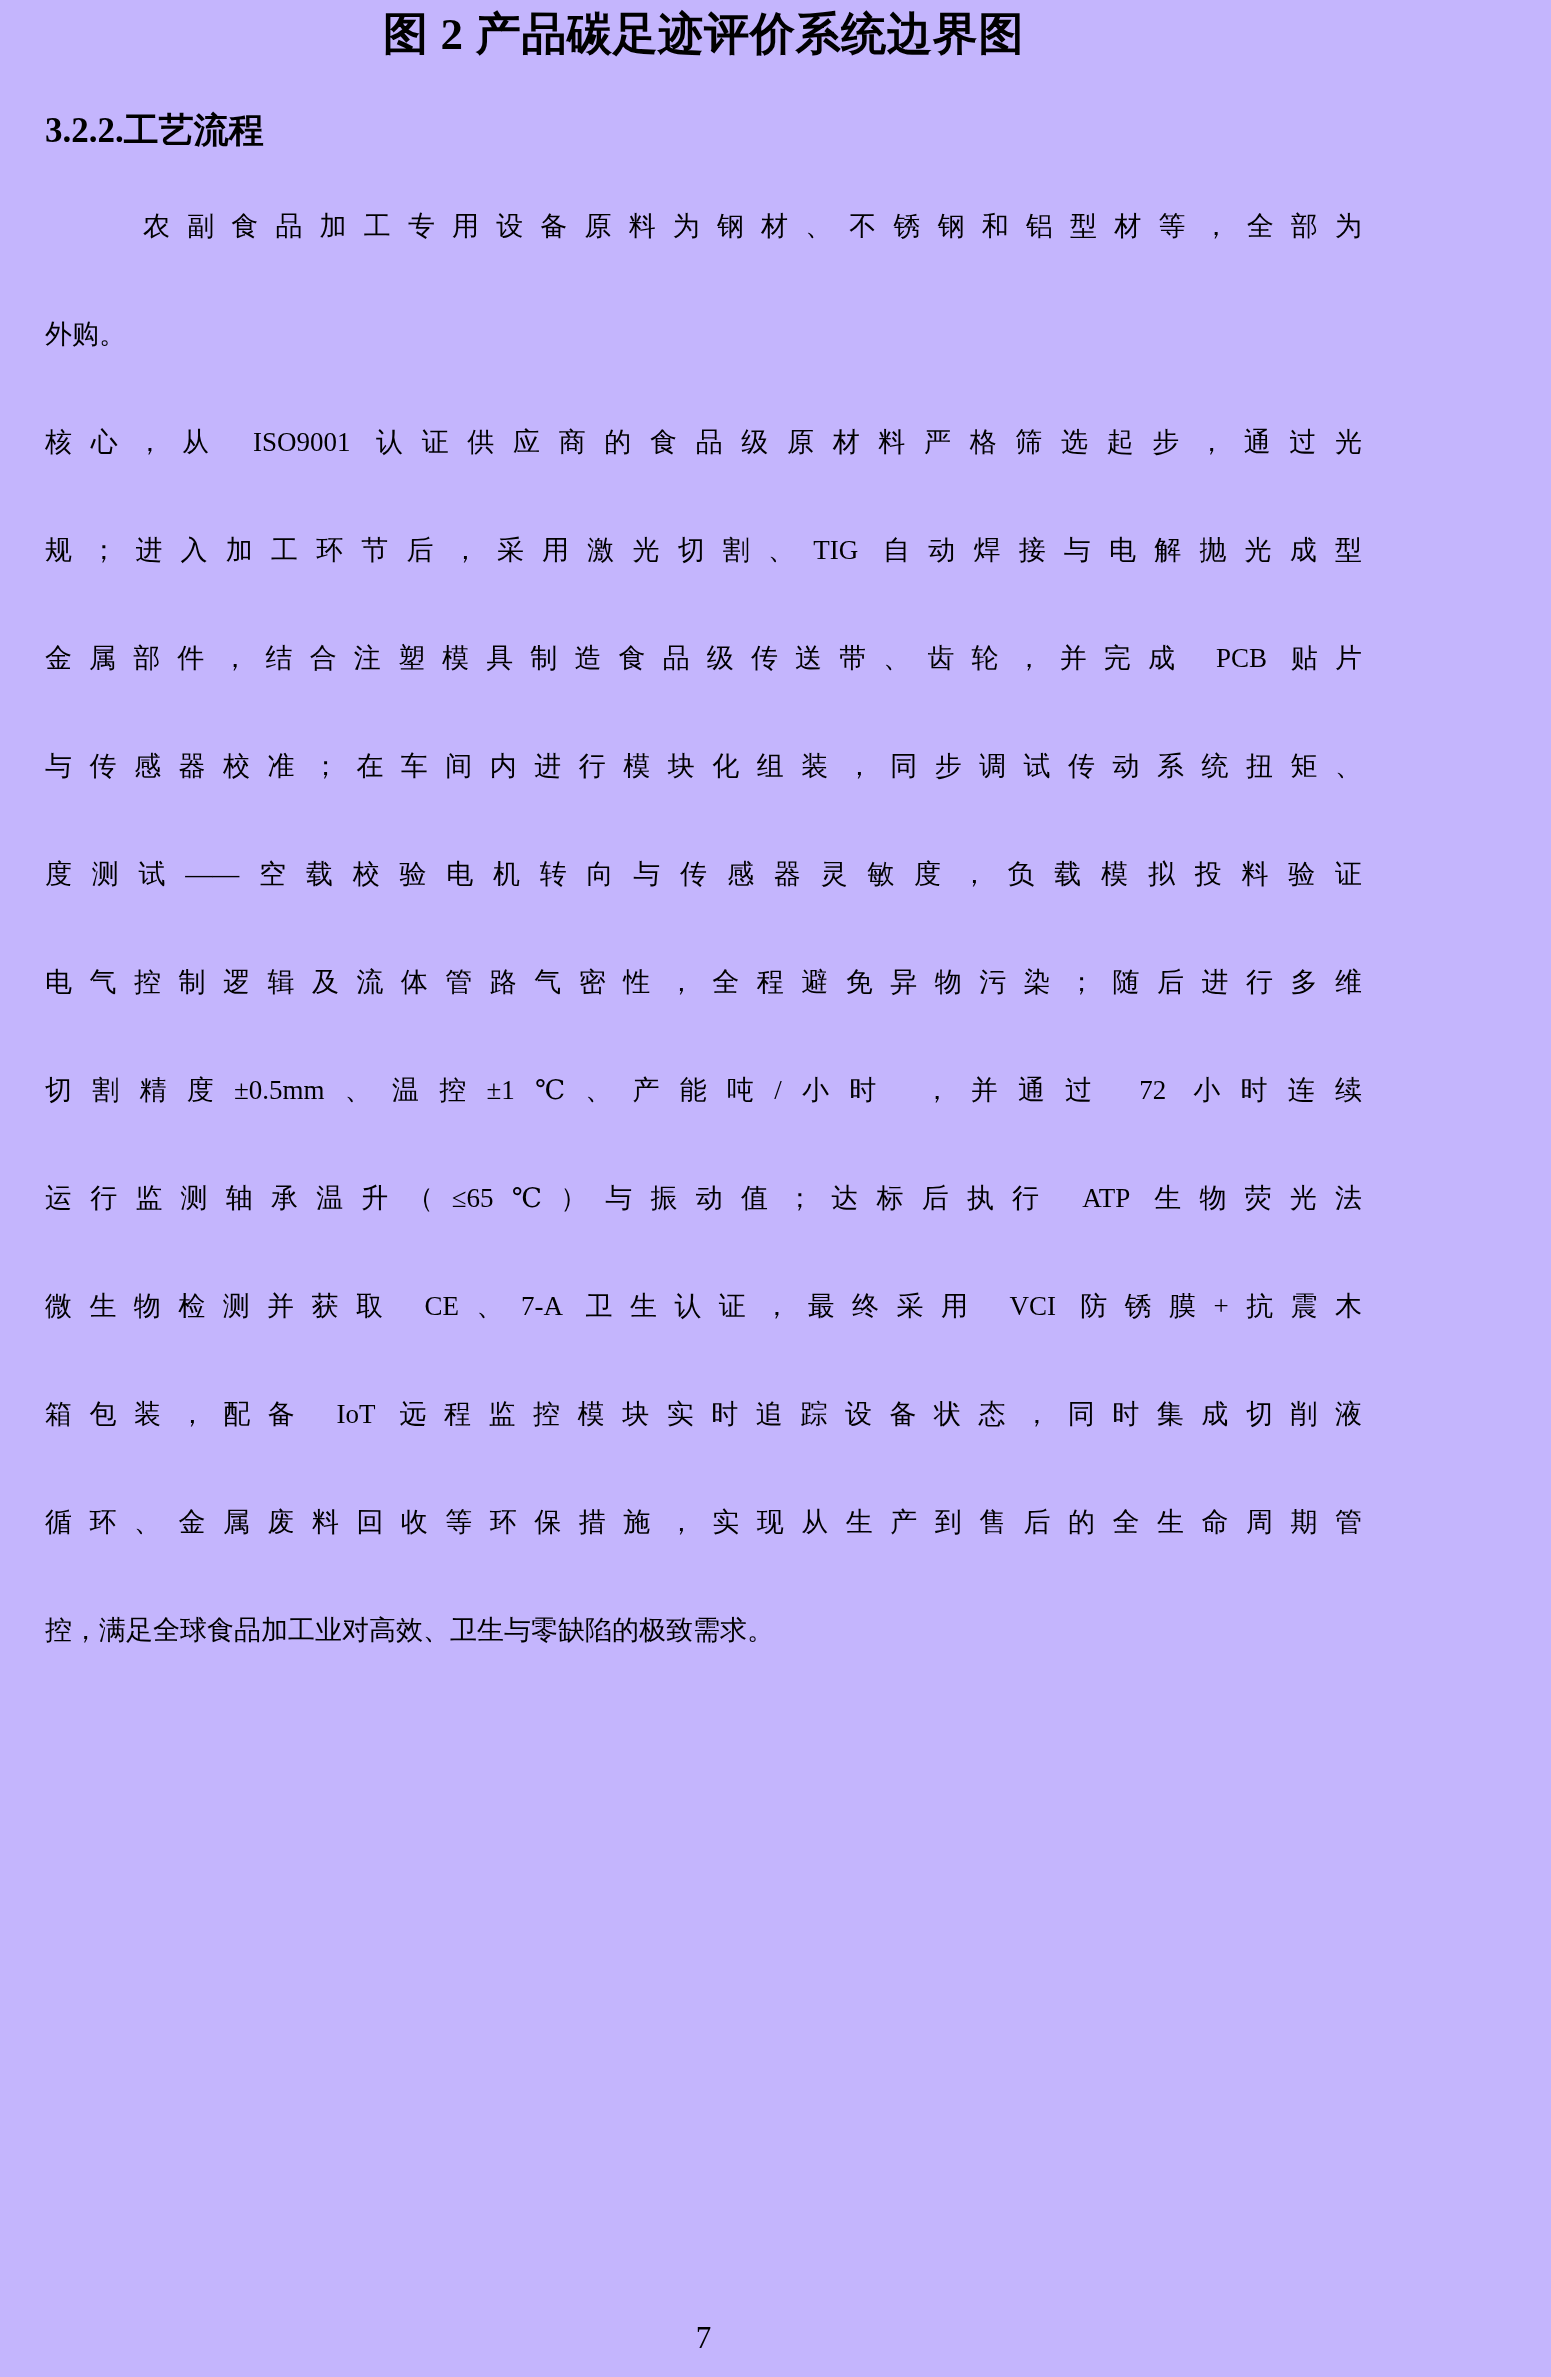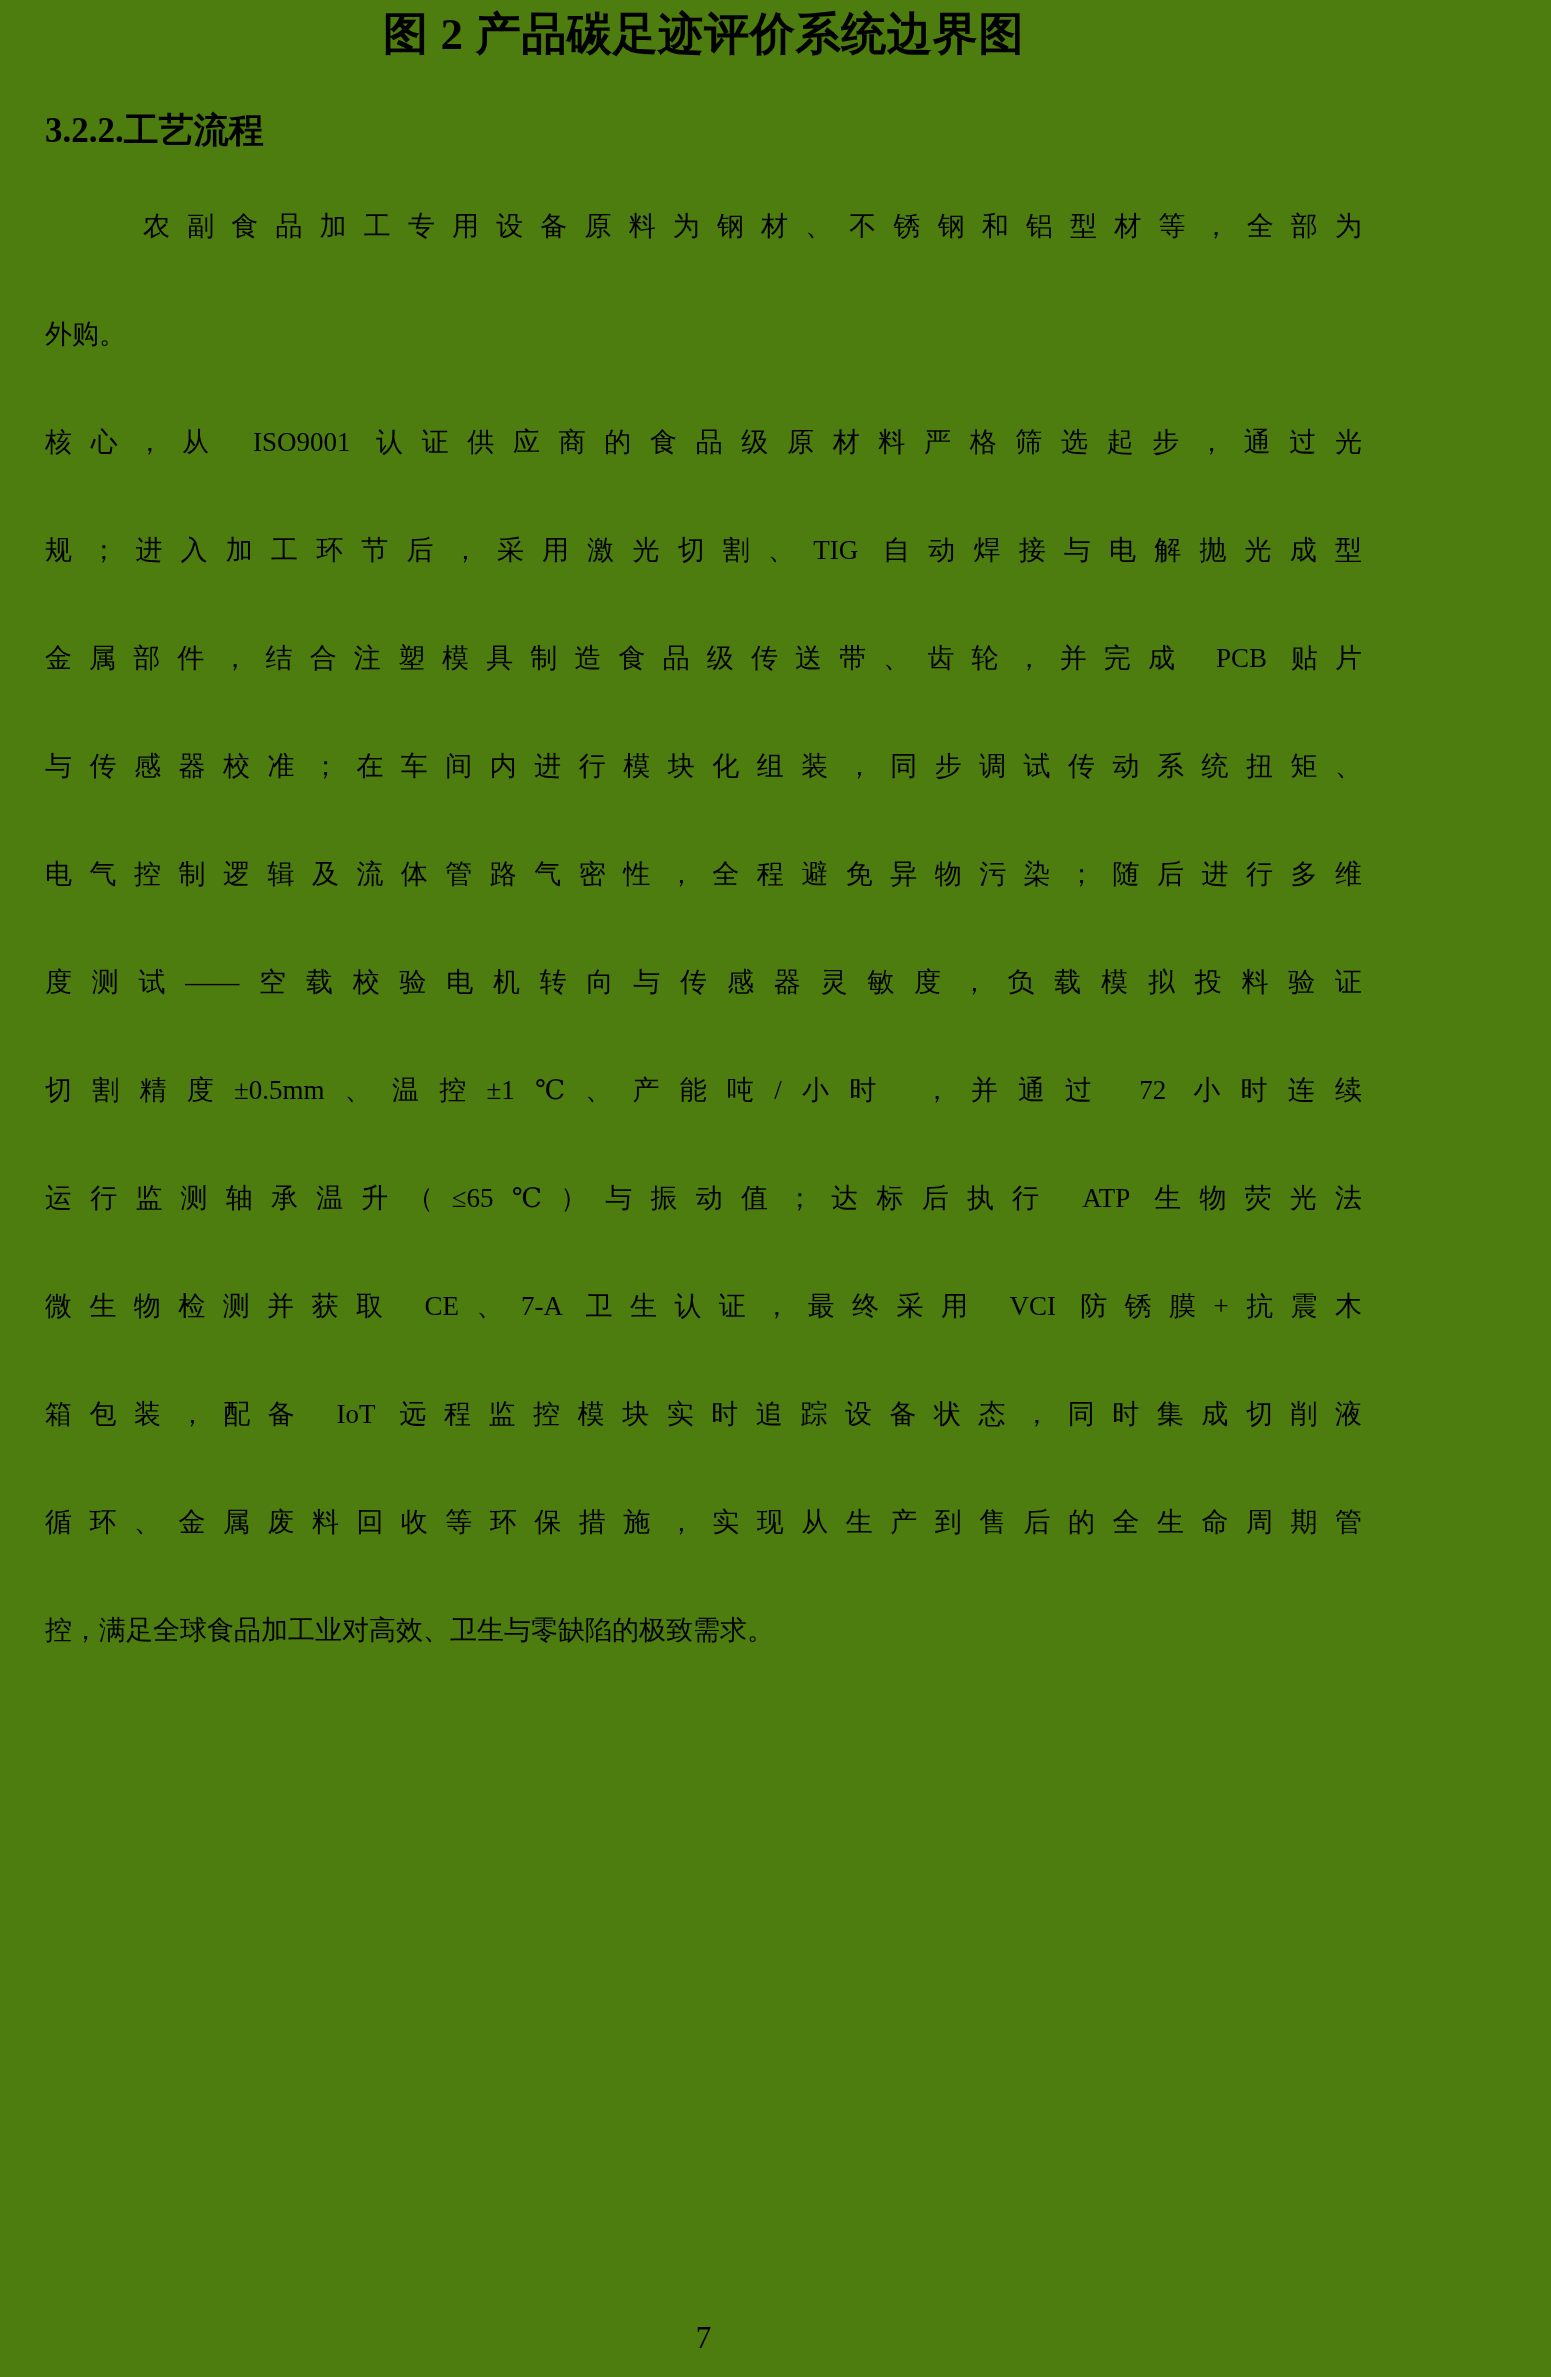--- a/index.html
+++ b/index.html
@@ -4,21 +4,21 @@
 <style>
   html, body {
     margin: 0;
     padding: 0;
     background: #ffffff;
   }
   .page {
     position: relative;
     width: 1551px;
     height: 2377px;
-    background: #4d7c0f;
+    background: #c4b5fd;
     color: #000000;
     font-family: "Liberation Serif", "DejaVu Serif", serif;
     overflow: hidden;
   }
   .content {
     position: absolute;
     left: 45px;
     top: 0;
     width: 1317px;
   }
@@ -80,22 +80,22 @@
     <div class="para para-first">
       <div class="line indent">农副食品加工专用设备原料为钢材、不锈钢和铝型材等，全部为</div>
       <div class="line last">外购。</div>
     </div>
 
     <div class="para">
       <div class="line">核心，从 ISO9001 认证供应商的食品级原材料严格筛选起步，通过光</div>
       <div class="line">规；进入加工环节后，采用激光切割、TIG 自动焊接与电解抛光成型</div>
       <div class="line">金属部件，结合注塑模具制造食品级传送带、齿轮，并完成 PCB 贴片</div>
       <div class="line">与传感器校准；在车间内进行模块化组装，同步调试传动系统扭矩、</div>
+      <div class="line">度测试——空载校验电机转向与传感器灵敏度，负载模拟投料验证</div>
       <div class="line">电气控制逻辑及流体管路气密性，全程避免异物污染；随后进行多维</div>
-      <div class="line">度测试——空载校验电机转向与传感器灵敏度，负载模拟投料验证</div>
       <div class="line">切割精度±0.5mm、温控±1℃、产能吨/小时 ，并通过 72 小时连续</div>
       <div class="line">运行监测轴承温升（≤65℃）与振动值；达标后执行 ATP 生物荧光法</div>
       <div class="line">微生物检测并获取 CE、7-A 卫生认证，最终采用 VCI 防锈膜+抗震木</div>
       <div class="line">箱包装，配备 IoT 远程监控模块实时追踪设备状态，同时集成切削液</div>
       <div class="line">循环、金属废料回收等环保措施，实现从生产到售后的全生命周期管</div>
       <div class="line last">控，满足全球食品加工业对高效、卫生与零缺陷的极致需求。</div>
     </div>
 
   </div>
 

